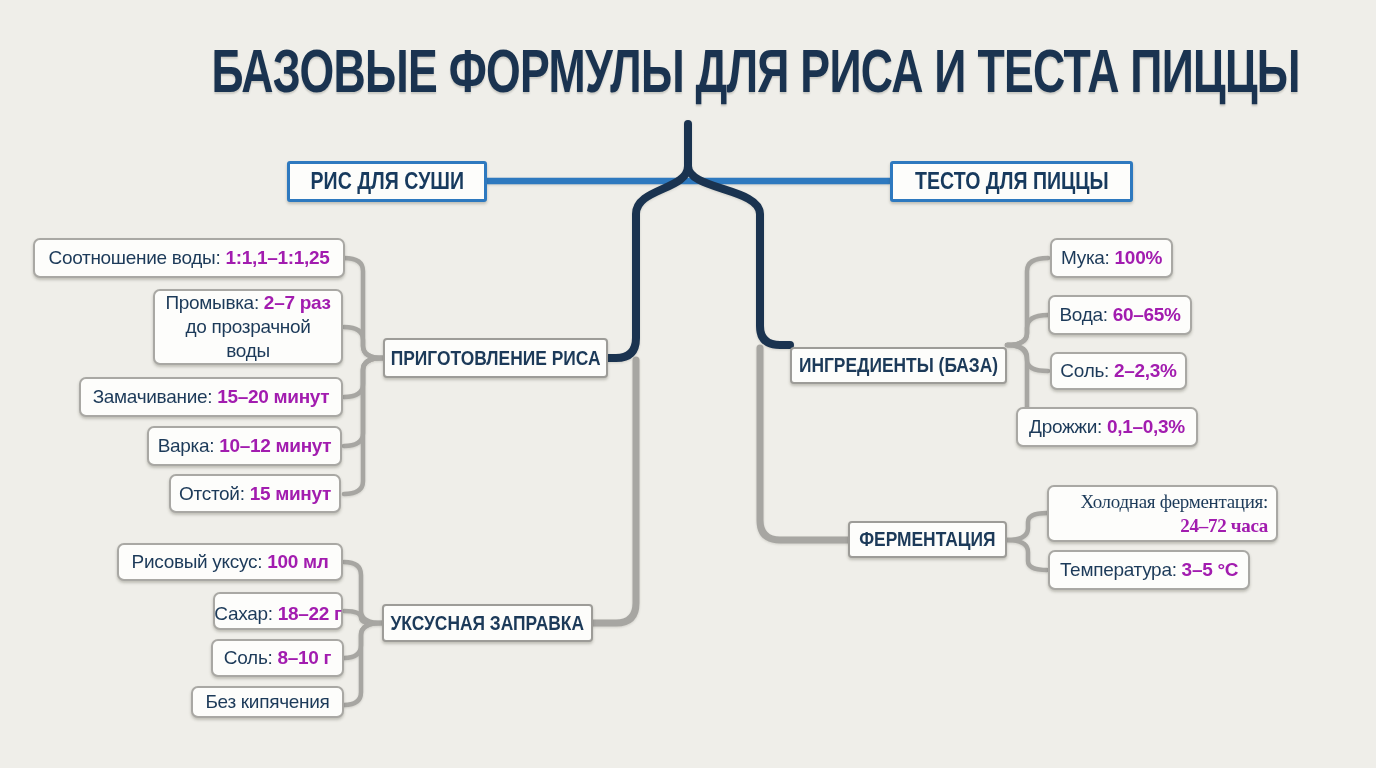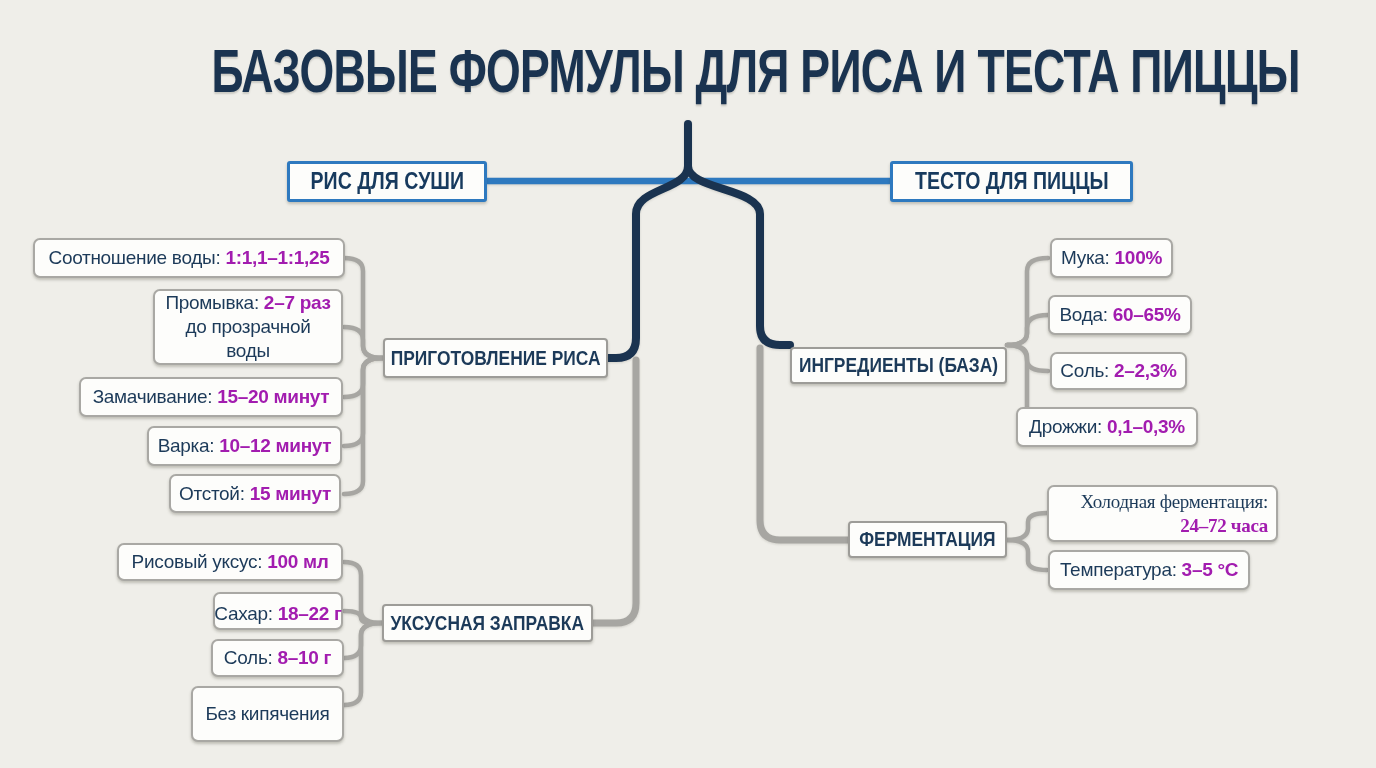--- a/index.html
+++ b/index.html
@@ -124,21 +124,21 @@
 
 <div class="box leaf nowrap" style="right:1033px;top:543px;width:226px;height:38px;">
   <div><span>Рисовый уксус: </span><span class="v">100 мл</span></div>
 </div>
 <div class="box leaf nowrap" style="right:1033px;top:592px;width:130px;height:38px;align-items:flex-end;">
   <div><span>Сахар: </span><span class="v">18–22 г</span></div>
 </div>
 <div class="box leaf nowrap" style="right:1032px;top:639px;width:133px;height:38px;">
   <div><span>Соль: </span><span class="v">8–10 г</span></div>
 </div>
-<div class="box leaf nowrap" style="right:1032px;top:686px;width:153px;height:56px;">
+<div class="box leaf nowrap" style="right:1032px;top:686px;width:153px;height:32px;">
   <div><span>Без кипячения</span><span class="v"></span></div>
 </div>
 
 <div class="box leaf nowrap" style="left:1050px;top:238px;width:123px;height:40px;">
   <div><span>Мука: </span><span class="v">100%</span></div>
 </div>
 <div class="box leaf nowrap" style="left:1048px;top:295px;width:144px;height:40px;">
   <div><span>Вода: </span><span class="v">60–65%</span></div>
 </div>
 <div class="box leaf nowrap" style="left:1050px;top:352px;width:137px;height:38px;justify-content:center;">

